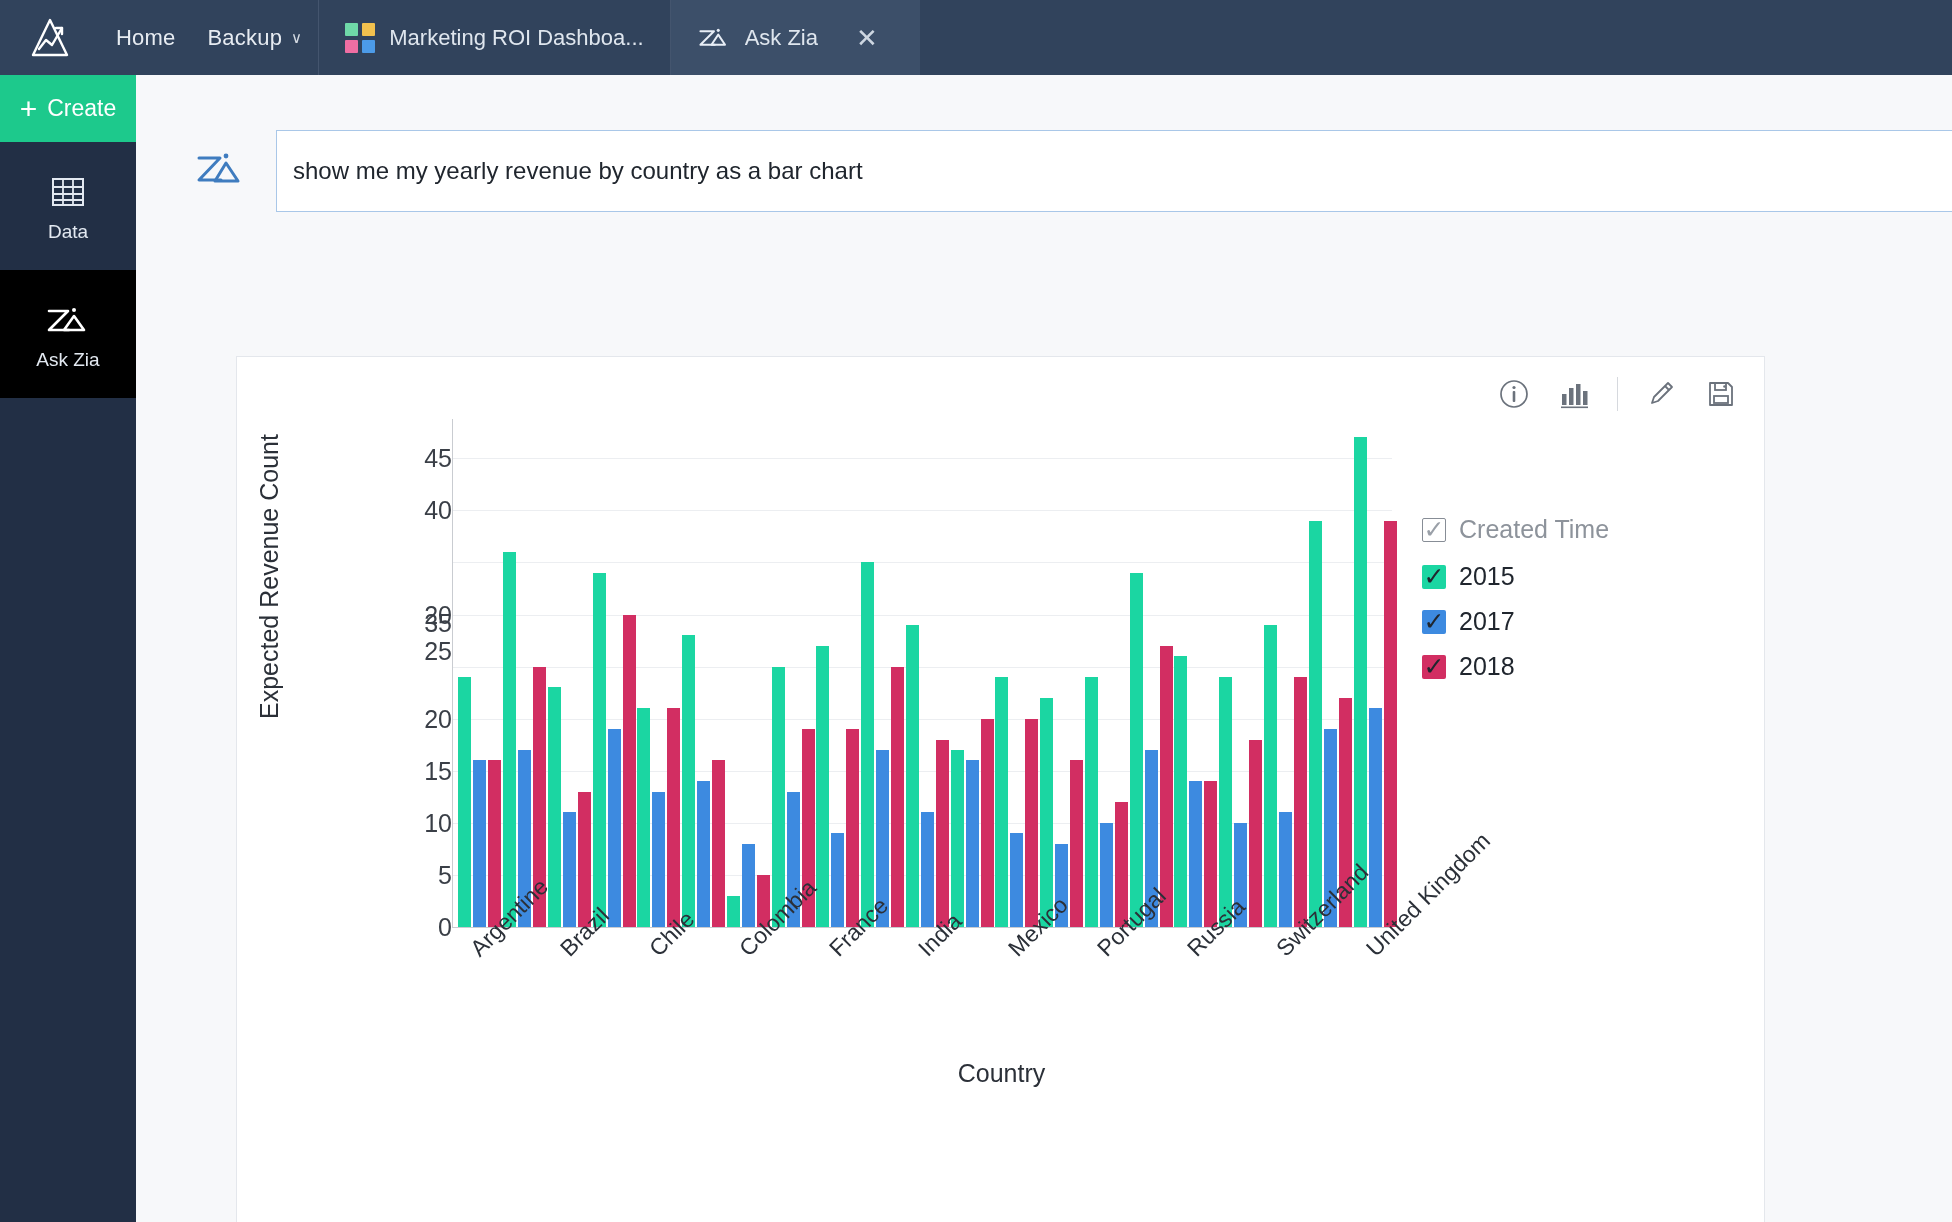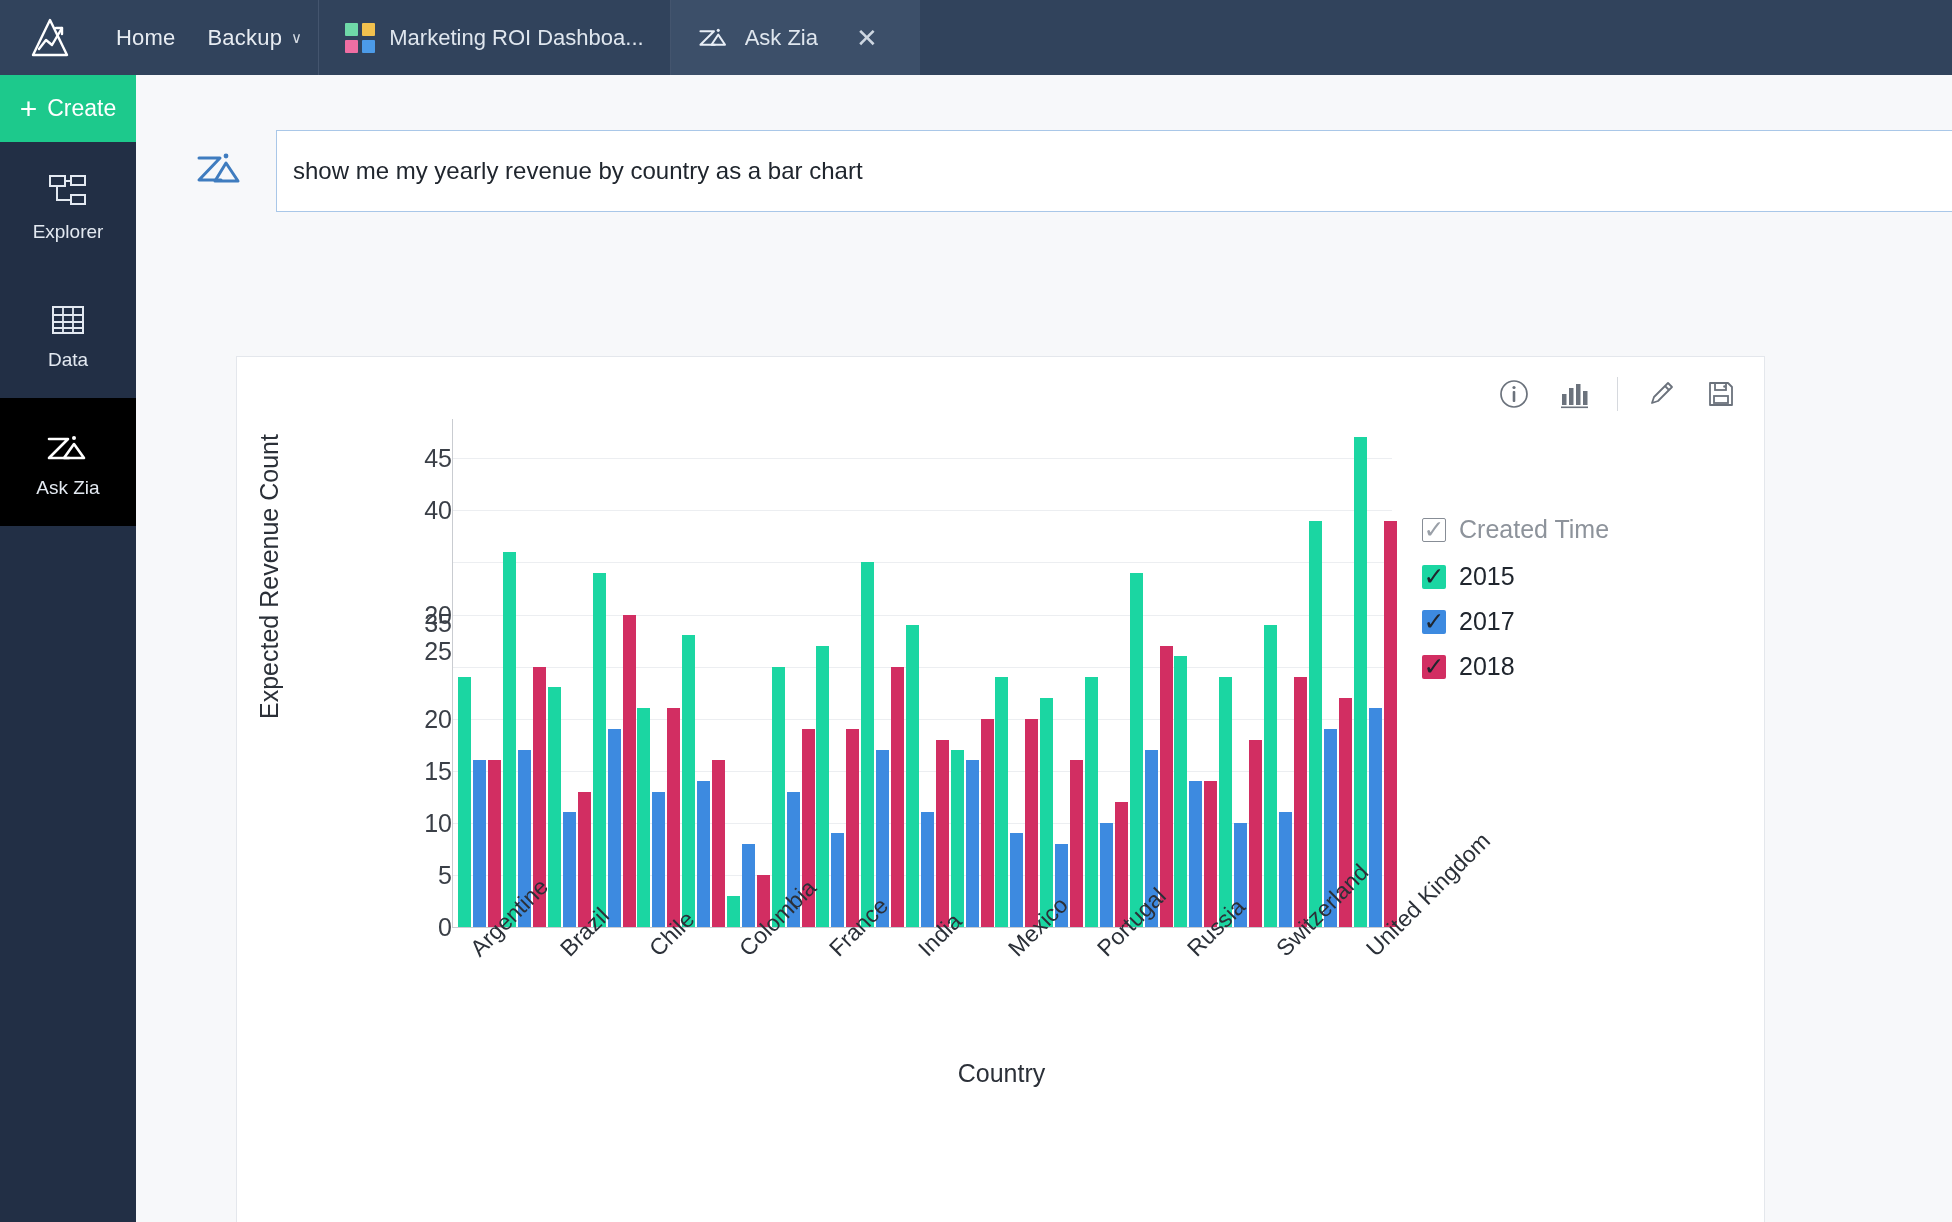--- a/index.html
+++ b/index.html
@@ -168,31 +168,20 @@
       <span class="tab-close">✕</span>
     </div>
   </div>
 
   <div class="sidebar">
     <div class="create-btn">
       <span class="create-plus">+</span>
       <span>Create</span>
     </div>
 
-    <div class="side-item">
-      <span class="side-icon">
-        <svg width="40" height="38" viewBox="0 0 40 38">
-          <rect x="2" y="3" width="15" height="10" fill="none" stroke="#e3e9f1" stroke-width="2"></rect>
-          <rect x="23" y="3" width="14" height="9" fill="none" stroke="#e3e9f1" stroke-width="2"></rect>
-          <rect x="23" y="22" width="14" height="9" fill="none" stroke="#e3e9f1" stroke-width="2"></rect>
-          <path d="M9 13 V27 H23 M17 8 H23" fill="none" stroke="#e3e9f1" stroke-width="2"></path>
-        </svg>
-      </span>
-      <span>Explorer</span>
-    </div>
 
 
 
     <div class="side-item">
       <span class="side-icon">
         <svg width="40" height="38" viewBox="0 0 40 38">
           <rect x="5" y="6" width="30" height="26" fill="none" stroke="#e3e9f1" stroke-width="2"></rect>
           <path d="M5 14 H35 M5 21 H35 M5 27 H35 M15 6 V32 M25 6 V32" fill="none" stroke="#e3e9f1" stroke-width="1.8"></path>
         </svg>
       </span>

